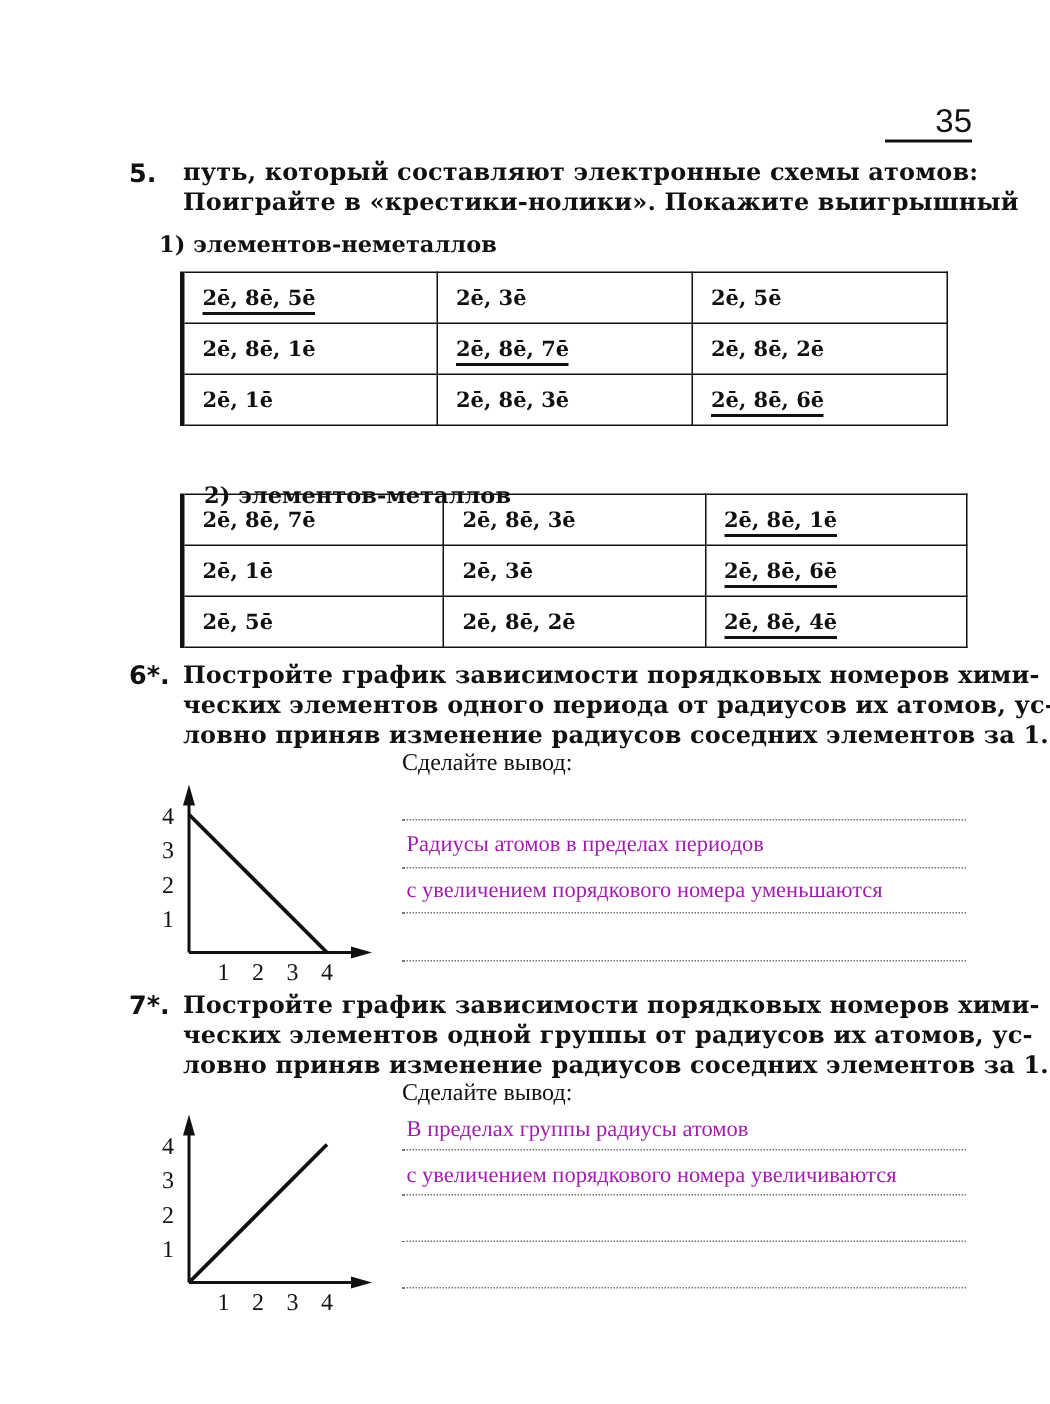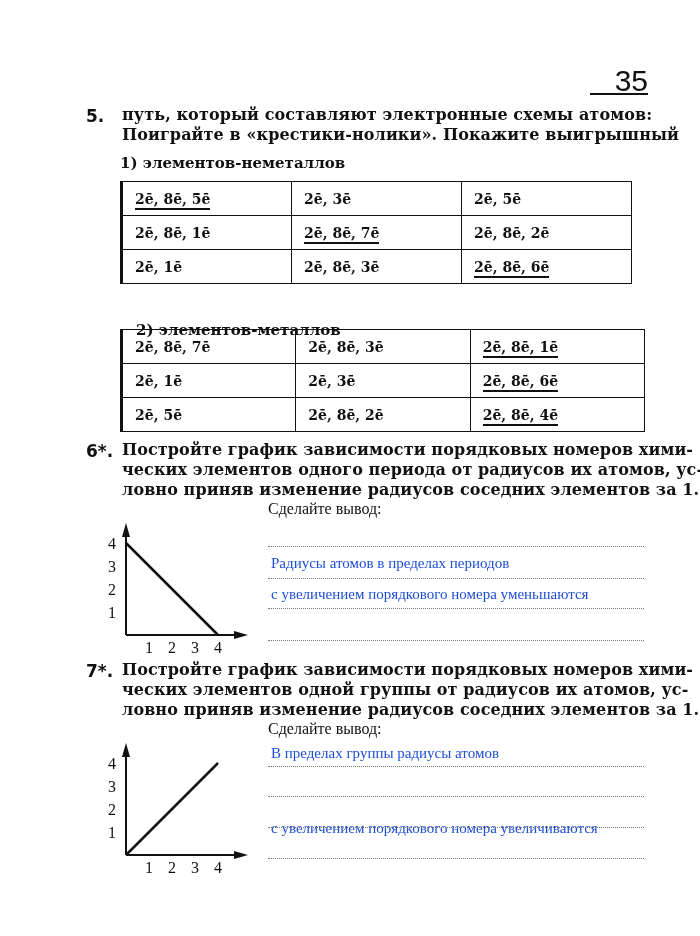--- a/index.html
+++ b/index.html
@@ -1,43 +1,43 @@
 <!DOCTYPE html>
 <html><head>
   <meta charset="utf-8">
   <style>
     html, body { margin: 0; padding: 0; background: #ffffff; }
     body { width: 700px; height: 936px; position: relative; overflow: hidden; color: #111; font-family: "DejaVu Serif", serif; }
     .abs { position: absolute; }
-    .page-num { left: 590px; top: 70px; width: 58px; text-align: right; font-family: "Liberation Sans", sans-serif; font-size: 30px; border-bottom: 2px solid #111; padding-bottom: 1px; line-height: 22px; }
+    .page-num { left: 590px; top: 70px; width: 58px; text-align: right; font-family: "Liberation Sans", sans-serif; font-size: 22px; border-bottom: 2px solid #111; padding-bottom: 1px; line-height: 22px; }
     .task-num { font-family: "DejaVu Sans", sans-serif; font-weight: bold; font-size: 17px; }
     .task-text { font-family: "DejaVu Serif", serif; font-weight: bold; font-size: 16px; line-height: 20px; text-align: justify; text-align-last: justify; letter-spacing: 0.1px; }
     .task-text .line { display: block; white-space: nowrap; }
     .sub { font-family: "DejaVu Serif", serif; font-weight: bold; font-size: 15px; }
     table.grid { border-collapse: collapse; position: absolute; }
     table.grid td { border: 1.5px solid #111; height: 33px; padding: 0 0 0 12px; font-family: "DejaVu Serif", serif; font-weight: bold; font-size: 14px; vertical-align: middle; }
     table.grid tr td:first-child { border-left: 3px solid #111; }
     .ul { border-bottom: 2px solid #111; padding-bottom: 1px; }
     .conclusion-title { font-family: Liberation Serif, serif; font-size: 16px; text-align: center; }
     .ans-line { position: absolute; left: 268px; width: 376px; border-bottom: 1px dotted #777; height: 0; }
-    .ans-text { position: absolute; left: 271px; font-family: "Liberation Serif", serif; font-size: 15px; color: #1d4ed8; white-space: nowrap; }
+    .ans-text { position: absolute; left: 271px; font-family: "Liberation Serif", serif; font-size: 15px; color: #a21caf; white-space: nowrap; }
     svg text { font-family: "Liberation Serif", serif; font-size: 16px; fill: #111; }
   </style>
 </head>
 <body>
 
 <div class="abs page-num">35</div>
 
 <div class="abs task-num" style="left:86px; top:106px;">5.</div>
 <div class="abs task-text" style="left:122px; top:105px; width:522px;">
   <span class="line">путь, который составляют электронные схемы атомов:</span>
   <span class="line">Поиграйте в «крестики-нолики». Покажите выигрышный</span>
 </div>
 
-<div class="abs sub" style="left:120px; top:154px;">1) элементов-неметаллов</div>
+<div class="abs sub" style="left:106px; top:154px;">1) элементов-неметаллов</div>
 
 <table class="grid" style="left:120px; top:181px; width:512px;">
   <tbody id="grid1">
       <tr>
         <td style="width: 33.3%;"><span class="ul">2ē, 8ē, 5ē</span></td>
         <td style="width: 33.3%;"><span>2ē, 3ē</span></td>
         <td style="width: 33.3%;"><span>2ē, 5ē</span></td>
       </tr>
       <tr>
         <td style="width: 33.3%;"><span>2ē, 8ē, 1ē</span></td>
@@ -143,17 +143,17 @@
       <text x="78" y="138">2</text>
       <text x="101" y="138">3</text>
       <text x="124" y="138">4</text>
     </g>
   <line id="c2-line" stroke="#111" stroke-width="2.5" x1="36" y1="120" x2="128" y2="28"></line>
 </svg>
 
 <div>
   <div class="ans-text" style="top:745px;text-align:center;">В пределах группы радиусы атомов</div>
   <div class="ans-line" style="top:766px;"></div>
-  <div class="ans-text" style="top:820px;">с увеличением порядкового номера увеличиваются</div>
+  <div class="ans-text" style="top:776px;">с увеличением порядкового номера увеличиваются</div>
   <div class="ans-line" style="top:796px;"></div>
   <div class="ans-line" style="top:827px;"></div>
   <div class="ans-line" style="top:858px;"></div>
 </div>
 
 </body></html>

